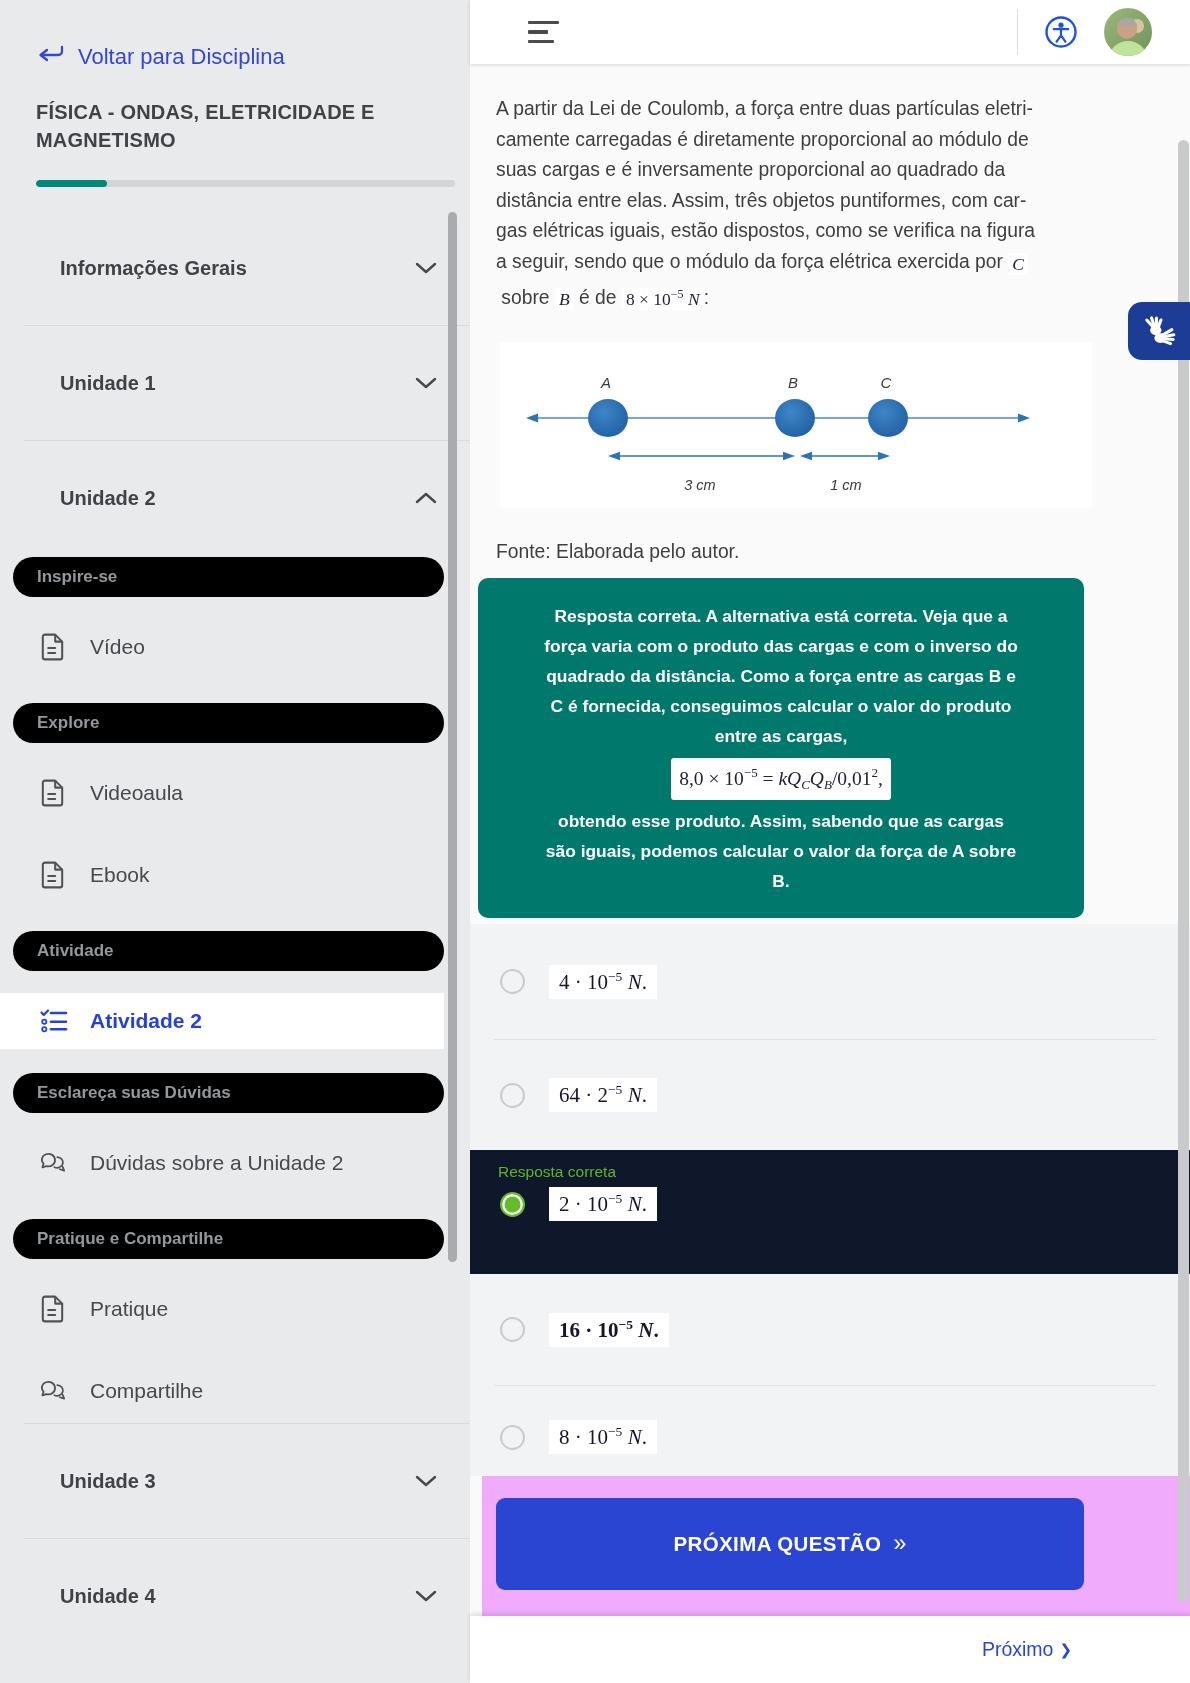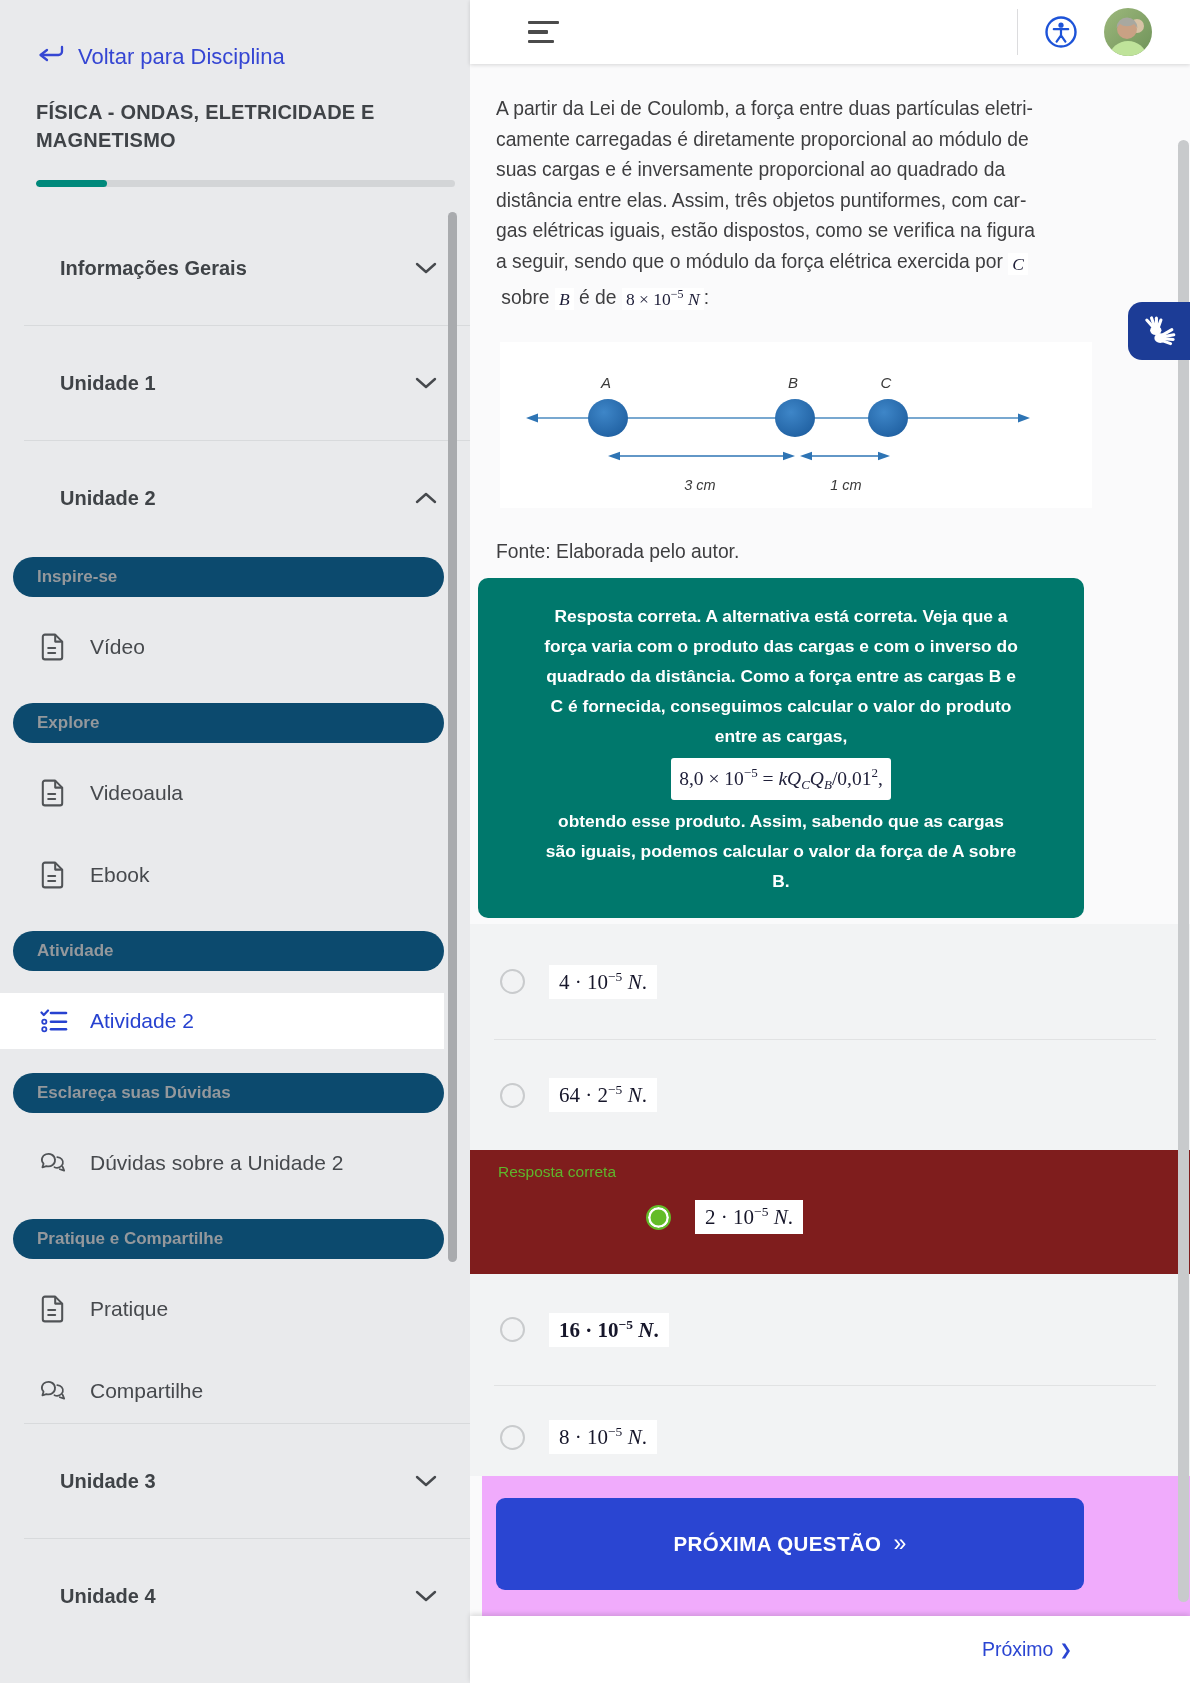--- a/index.html
+++ b/index.html
@@ -10,29 +10,29 @@
   .back-link{display:flex;align-items:center;gap:14px;margin:44px 0 0 36px;color:#3546D3;font-size:22px;cursor:pointer;}
   .course-title{margin:28px 30px 0 36px;font-size:20px;font-weight:bold;color:#3F4347;line-height:28px;letter-spacing:.2px;}
   .progress{margin:26px 15px 0 36px;height:7px;border-radius:4px;background:#D3D5D7;overflow:hidden;}
   .progress>div{height:100%;border-radius:4px;background:#00897B;}
   .side-nav{margin-top:24px;}
   .side-section{height:114px;display:flex;align-items:center;justify-content:space-between;
     padding:0 33px 0 36px;border-top:1px solid #D8DADC;cursor:pointer;margin-left:24px;}
   .side-section.no-top{border-top:none;}
   .s-label{font-size:20px;font-weight:bold;color:#3F4347;}
   .chev svg{display:block;}
-  .side-pill{margin:24px 26px 0 13px;height:40px;border-radius:20px;background:#0c4a6e;
+  .side-pill{margin:24px 26px 0 13px;height:40px;border-radius:20px;background:#000000;
     display:flex;align-items:center;padding-left:24px;}
   .side-section + .side-pill{margin-top:2px;}
   .side-pill span{font-size:17px;font-weight:bold;color:#94989C;}
   .side-item{margin-top:18px;height:64px;display:flex;align-items:center;gap:22px;padding-left:40px;cursor:pointer;}
   .side-item .s-icon{width:28px;height:28px;color:#505356;flex:none;display:flex;align-items:center;}
   .side-item .i-label{font-size:21px;color:#46494D;}
   .side-item.active{margin-top:22px;height:56px;background:#FFFFFF;width:444px;padding-left:40px;box-sizing:border-box;}
-  .side-item.active .i-label{color:#2742D0;font-weight:normal;}
+  .side-item.active .i-label{color:#2742D0;font-weight:bold;}
   .side-item.active .s-icon{color:#2742D0;}
   .side-scroll{position:absolute;right:13px;top:212px;width:9px;height:1050px;border-radius:5px;background:#A9ABAE;}
   
   .main{position:absolute;left:470px;top:0;width:720px;height:1683px;background:#FAFAFB;}
   .m-header{position:absolute;left:0;top:0;width:100%;height:64px;background:#fff;
     box-shadow:0 1px 4px rgba(0,0,0,.15);z-index:5;display:flex;align-items:center;}
   .hamburger{margin-left:58px;cursor:pointer;}
   .hamburger i{display:block;height:3.2px;background:#4B4B4B;border-radius:1px;margin-bottom:6.5px;}
   .hamburger i:nth-child(1){width:31px;}
   .hamburger i:nth-child(2){width:20px;}
@@ -62,21 +62,21 @@
   .fb-formula sub{font-size:13px;}
   
   .options{position:absolute;left:0;top:924px;width:100%;height:552px;background:#F2F3F4;}
   .opt-row{display:flex;align-items:center;gap:24px;padding-left:30px;box-sizing:border-box;}
   .opt-sep{height:1px;background:#E1E2E3;margin:0 34px 0 24px;}
   .radio{width:21px;height:21px;border-radius:50%;border:2px solid #C9CBCD;flex:none;cursor:pointer;box-sizing:content-box;}
   .radio.sel{border-color:#63BC28;background:#63BC28;box-shadow:inset 0 0 0 2.5px #fff;}
   .opt-math{font-family:"Liberation Serif",serif;font-size:21px;color:#16162A;background:#fff;padding:4px 10px;}
   .opt-math sup{font-size:13.5px;}
   .opt-math .i{font-style:italic;}
-  .opt-highlight{background:#7f1d1d;padding-top:10px;display:flex;flex-direction:row;justify-content:flex-start;}
+  .opt-highlight{background:#0f172a;padding-top:10px;display:flex;flex-direction:column;justify-content:flex-start;}
   .correct-label{color:#5FB52C;font-size:15.5px;margin:3px 0 6px 28px;}
   .hl-line{display:flex;align-items:center;gap:24px;padding-left:30px;}
   
   .bottom-white{position:absolute;left:12px;top:1476px;width:100%;height:140px;background:#f0abfc;}
   .next-btn{position:absolute;left:14px;top:22px;width:588px;height:92px;border:none;border-radius:9px;
     background:#2A45D2;color:#fff;font-family:"Liberation Sans",sans-serif;font-size:20.5px;font-weight:bold;
     letter-spacing:.4px;cursor:pointer;display:flex;align-items:center;justify-content:center;gap:12px;}
   .next-btn .gg{font-size:23px;font-weight:normal;position:relative;top:-1px;}
   .footer{position:absolute;left:0;top:1616px;width:100%;height:67px;background:#fff;
     box-shadow:0 -2px 5px rgba(0,0,0,.13);display:flex;align-items:center;justify-content:flex-end;

